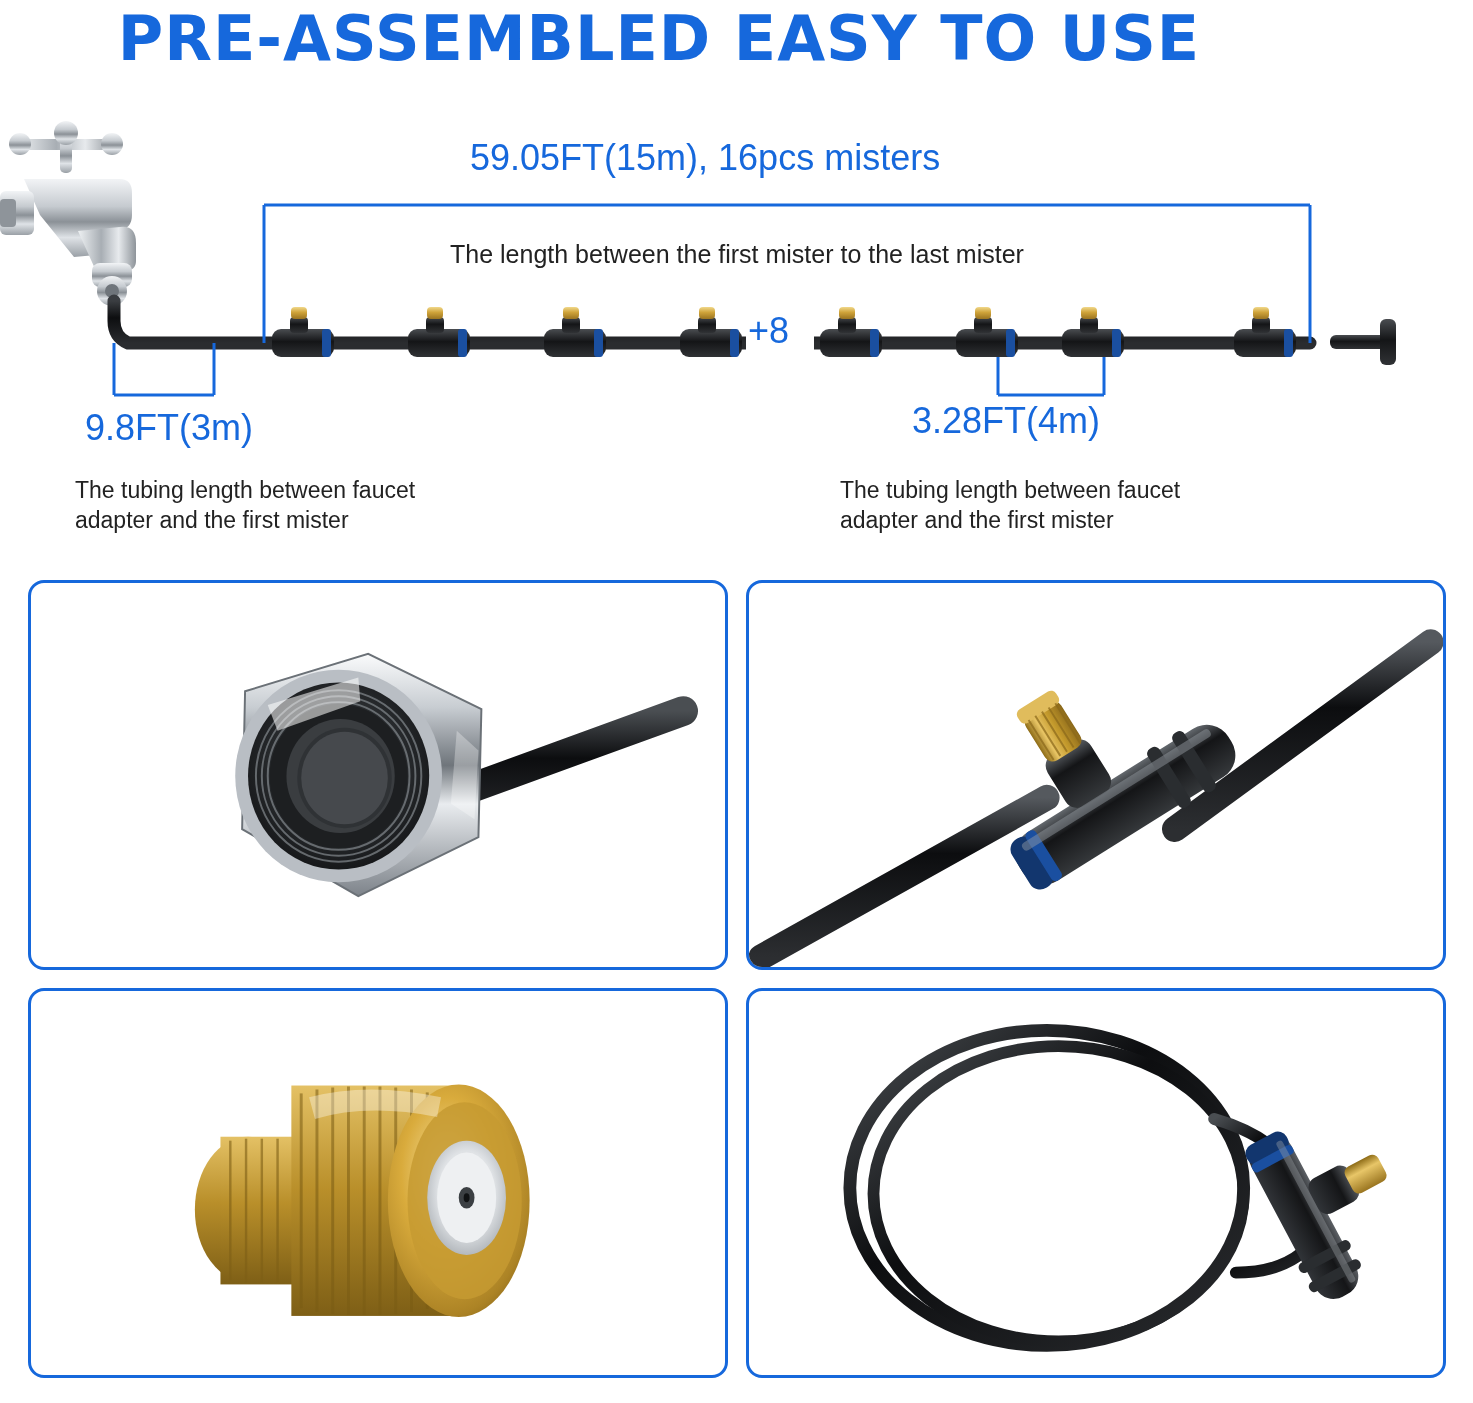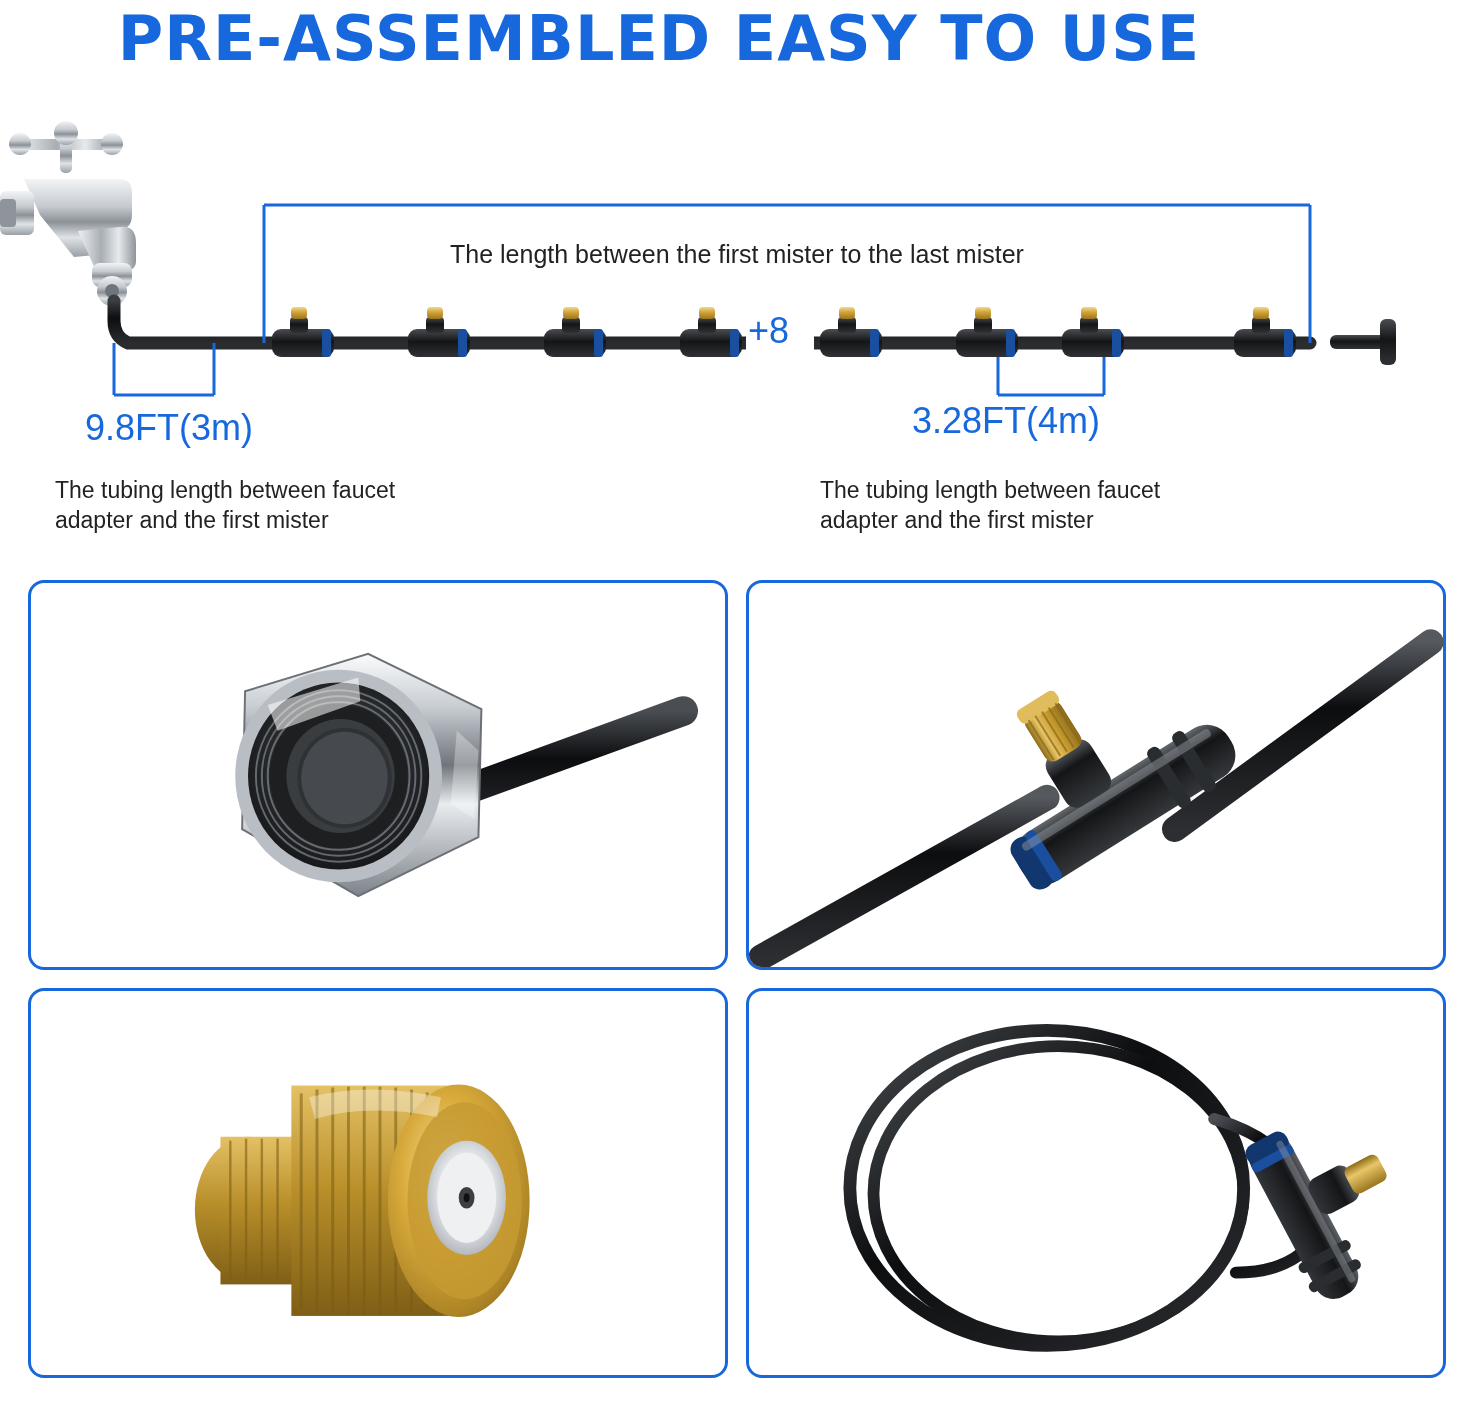--- a/index.html
+++ b/index.html
@@ -47,20 +47,21 @@
   }
   .lbl-dark {
     position: absolute;
     color: #222222;
     font-size: 24px;
     white-space: nowrap;
   }
   .lbl-dark.small {
     font-size: 23px;
     line-height: 30px;
+    margin-left: 20px;
   }
 
   
   .top-span-label {
     left: 470px;
     top: 42px;
     font-size: 36px;
   }
   .top-span-sub {
     left: 450px;
@@ -243,20 +244,21 @@
       <rect x="1284" y="234" width="9" height="28" rx="3" fill="#1a4fa0"></rect>
     </g>
 
     <g>
       <rect x="1330" y="240" width="58" height="14" rx="6" fill="url(#bodyG)"></rect>
       <rect x="1380" y="224" width="16" height="46" rx="6" fill="url(#bodyG)"></rect>
     </g>
   </svg>
 
   
+  <div class="lbl-blue top-span-label">59.05FT(15m), 16pcs misters</div>
   <div class="lbl-dark top-span-sub">The length between the first mister to the last mister</div>
   <div class="lbl-blue plus8">+8</div>
   <div class="lbl-blue left-dim-label">9.8FT(3m)</div>
   <div class="lbl-blue right-dim-label">3.28FT(4m)</div>
   <div class="lbl-dark small left-dim-sub">
     <span>The tubing length between faucet</span><br>
     <span>adapter and the first mister</span>
   </div>
   <div class="lbl-dark small right-dim-sub">
     <span>The tubing length between faucet</span><br>

